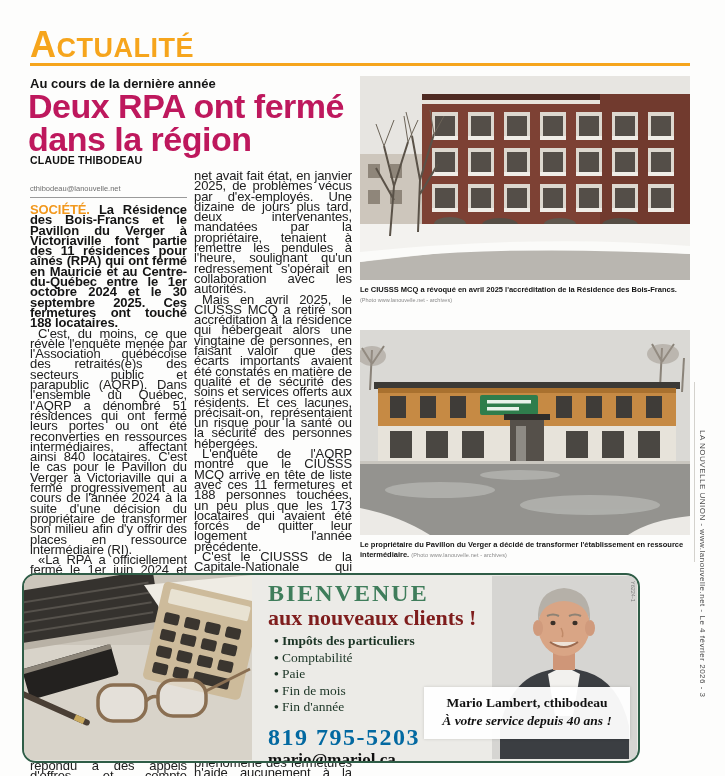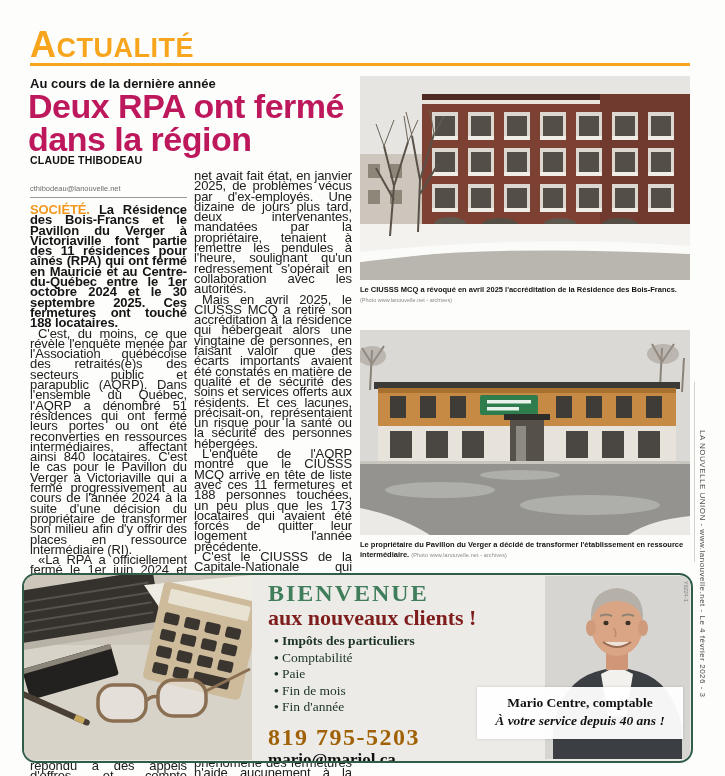--- a/index.html
+++ b/index.html
@@ -41,31 +41,31 @@
   #caption2{top:540px;}
   .credit{font-weight:normal;font-size:5.5px;color:#8a8a8a;letter-spacing:.1px;}
   #credit1{position:absolute;left:360px;top:297px;font-size:5.5px;color:#8a8a8a;}
 
   
   .masthead-rule{position:absolute;left:694px;top:382px;width:1px;height:180px;background:#d4d2cd;}
   .masthead-vertical{position:absolute;left:698px;top:430px;writing-mode:vertical-rl;
     font-size:8px;letter-spacing:.5px;color:#4c4c4c;}
 
   
-  .ad{position:absolute;left:22px;top:573px;width:671px;height:190px;box-sizing:border-box;
+  .ad{position:absolute;left:22px;top:573px;width:618px;height:190px;box-sizing:border-box;
     border:2.5px solid #2f5d47;border-radius:14px;background:#ecebe7;overflow:hidden;}
   .ad-desk{position:absolute;left:0;top:0;width:228px;height:185px;}
   .ad-text{position:absolute;left:244px;top:6px;width:230px;font-family:"Liberation Serif",serif;}
   .ad-h1{font-size:24px;line-height:25px;font-weight:bold;letter-spacing:2px;color:#3f7d5b;}
   .ad-h2{font-size:22px;line-height:23px;font-weight:bold;color:#7f1d1d;}
   .ad-services{list-style:none;margin:4px 0 8px 6px;padding:0;}
   .ad-services li{font-size:13.5px;line-height:16.5px;color:#1c3526;}
   .ad-services li::before{content:"• ";font-weight:bold;}
   .ad-services li:first-child{font-weight:bold;}
-  .ad-phone{font-size:24px;line-height:26px;font-weight:bold;letter-spacing:1.5px;color:#a16207;margin-top:5px;}
+  .ad-phone{font-size:24px;line-height:26px;font-weight:bold;letter-spacing:1.5px;color:#0369a1;margin-top:5px;}
   .ad-email{font-size:17px;line-height:19px;font-weight:bold;color:#0f0f0f;}
   .ad-portrait{position:absolute;right:1px;top:1px;width:145px;height:183px;}
   .ad-card{position:absolute;right:8px;top:112px;width:206px;height:52px;background:rgba(255,255,255,.95);
     font-family:"Liberation Serif",serif;text-align:center;padding-top:8px;box-sizing:border-box;
     box-shadow:0 0 3px rgba(0,0,0,.15);}
   .ad-contact{font-size:13.5px;font-weight:bold;color:#111;}
   .ad-tagline{font-size:13.5px;font-weight:bold;font-style:italic;color:#111;margin-top:2px;}
   .ad-code{position:absolute;right:2px;top:6px;writing-mode:vertical-rl;font-size:5.5px;color:#7d7d7d;}
 </style>
 </head>
@@ -311,20 +311,20 @@
         <ellipse cx="83" cy="47" rx="2.6" ry="2.2"></ellipse>
       </g>
       <g stroke="#9a8а74" stroke-width="2" fill="none"></g>
       <path d="M55 40 Q61 37 67 40" stroke="#8d8274" stroke-width="2" fill="none"></path>
       <path d="M77 40 Q83 37 89 40" stroke="#8d8274" stroke-width="2" fill="none"></path>
       <path d="M69 52 Q72 58 70 61" stroke="#c08a68" stroke-width="1.5" fill="none"></path>
       <path d="M58 66 Q72 76 86 66" stroke="#9c6b50" stroke-width="2" fill="#eee3d8"></path>
     </svg>
 
     <div class="ad-card">
-      <div class="ad-contact">Mario Centre, comptable</div>
+      <div class="ad-contact">Mario Lambert, cthibodeau</div>
       <div class="ad-tagline">À votre service depuis 40 ans !</div>
     </div>
 
     <div class="ad-code">Y6224-1</div>
   </div>
 
 </div>
 
 </body></html>

